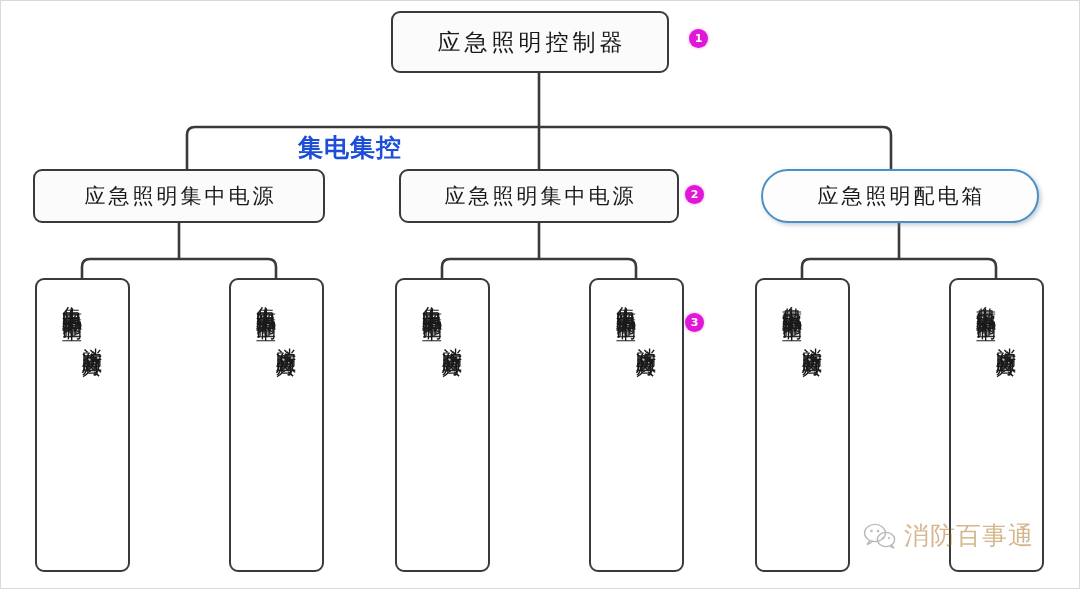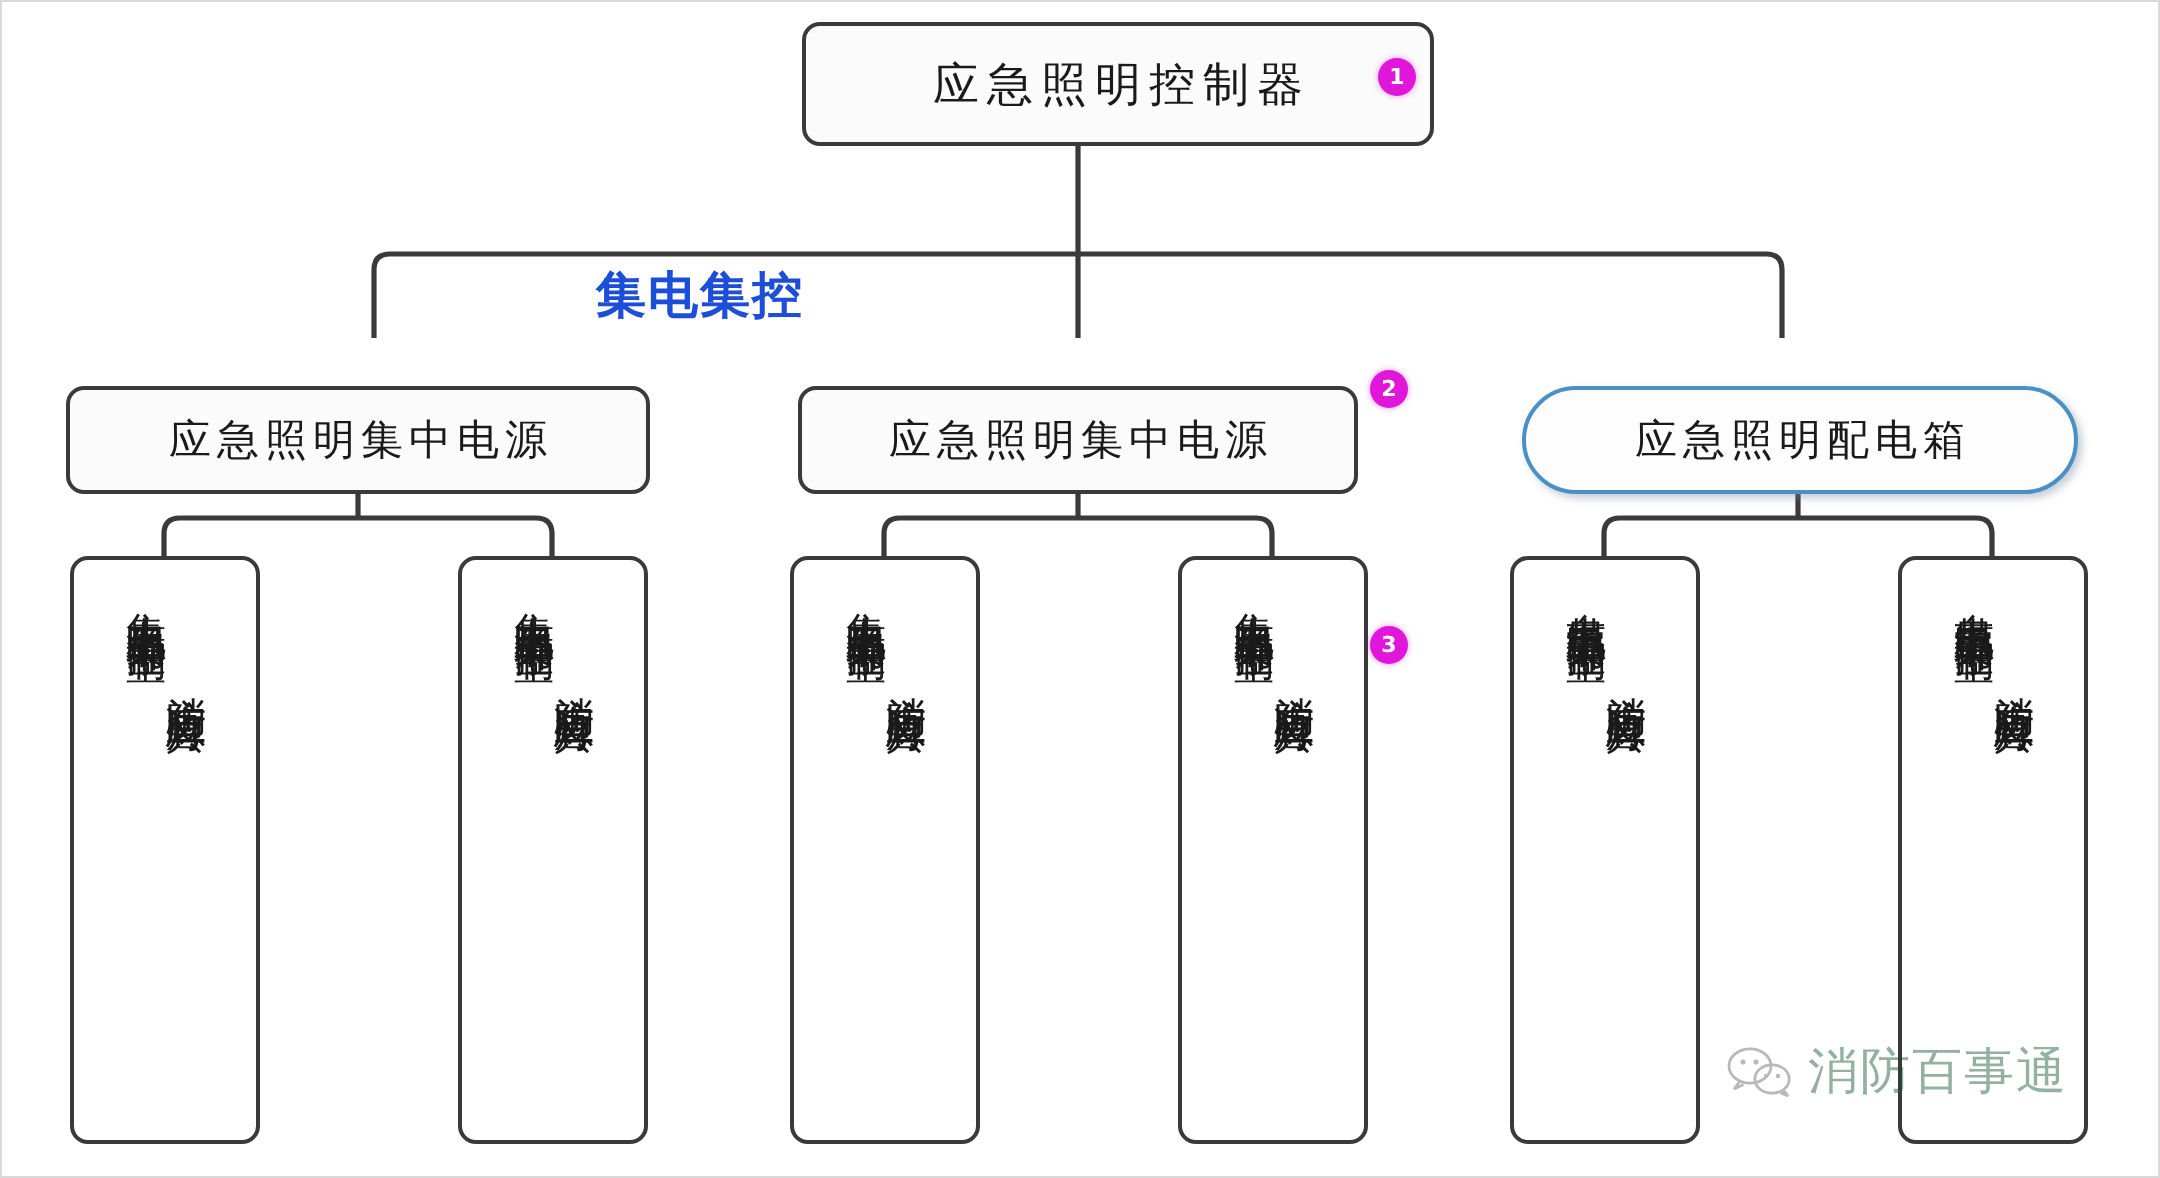--- a/index.html
+++ b/index.html
@@ -40,21 +40,20 @@
   }
   .node.level1 {
     font-size: 23px;
     letter-spacing: 4px;
     text-indent: 4px;
   }
   .node.level2 {
     font-size: 21px;
     letter-spacing: 3px;
     text-indent: 3px;
-    margin-top: 24px;
   }
   .node.highlight {
     border: 2px solid #4a90c4;
     background: #fdfdfd;
     box-shadow: 2px 2px 4px rgba(120,140,160,0.45);
   }
 
   
   .leaf {
     position: absolute;
@@ -120,21 +119,21 @@
     top: 518px;
     display: flex;
     align-items: center;
     gap: 7px;
     opacity: 0.45;
     pointer-events: none;
   }
   #watermark .wm-text {
     font-family: "DejaVu Sans", "Liberation Sans", sans-serif;
     font-size: 25px;
-    color: #14532d;
+    color: #a16207;
     letter-spacing: 1px;
     white-space: nowrap;
     text-align: center;
   }
 </style>
 </head>
 <body>
 
 <div id="canvas">
 
@@ -151,21 +150,21 @@
       <path d="M81,277 L81,266 Q81,258 89,258 L267,258 Q275,258 275,266 L275,277"></path>
 
       <path d="M538,222 L538,258"></path>
       <path d="M441,277 L441,266 Q441,258 449,258 L627,258 Q635,258 635,266 L635,277"></path>
 
       <path d="M898,222 L898,258"></path>
       <path d="M801,277 L801,266 Q801,258 809,258 L987,258 Q995,258 995,266 L995,277"></path>
     </g>
   </svg>
 
-  <div class="node level1" style="left:400px; top:10px; width:316px; height:62px;">应急照明控制器</div>
+  <div class="node level1" style="left:390px; top:10px; width:278px; height:62px;">应急照明控制器</div>
   <div class="badge" style="left:688px; top:28px;">1</div>
 
   <div class="mode-label" style="left:297px; top:130px;">集电集控</div>
 
   <div class="node level2" style="left:32px; top:168px; width:292px; height:54px;">应急照明集中电源</div>
 
   <div class="node level2" style="left:398px; top:168px; width:280px; height:54px;">应急照明集中电源</div>
   <div class="badge" style="left:684px; top:184px;">2</div>
 
   <div class="node level2 highlight" style="left:760px; top:168px; width:278px; height:54px;border-radius:27px;">应急照明配电箱</div>

